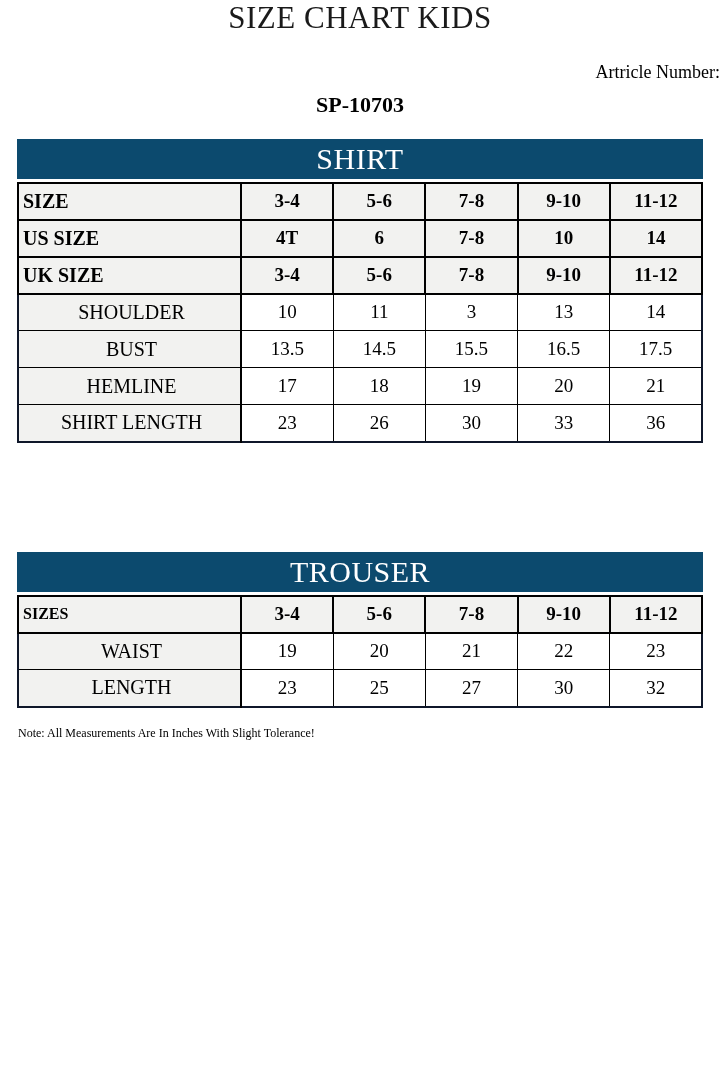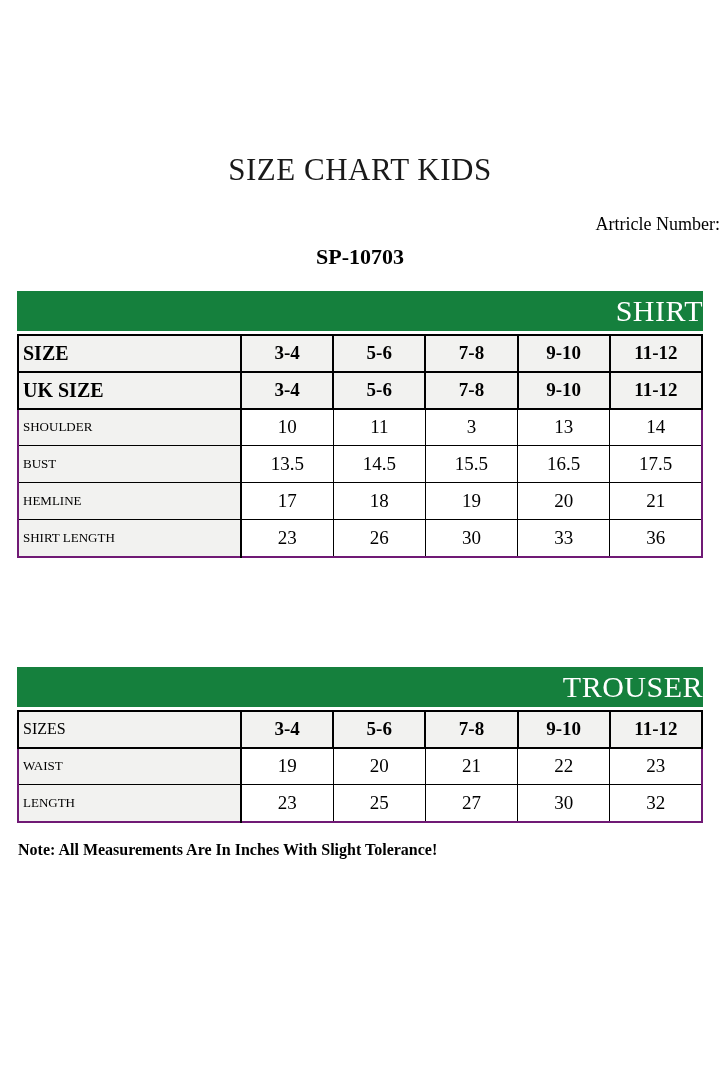--- a/index.html
+++ b/index.html
@@ -2,21 +2,21 @@
 <html><head>
 <meta charset="utf-8">
 <style>
   * { margin: 0; padding: 0; box-sizing: border-box; }
   html, body {
     width: 720px; height: 1080px;
     background: #ffffff;
     font-family: "Liberation Serif", "DejaVu Serif", serif;
     color: #000000;
   }
-  .page { width: 720px; height: 1080px; overflow: hidden; padding-top: 152px; }
+  .page { width: 720px; height: 1080px; overflow: hidden; }
 
   .title {
     text-align: center;
     font-size: 31px;
     letter-spacing: 0.5px;
     line-height: 1.15;
     color: #1a1a1a;
   }
   .article-label {
     text-align: right;
@@ -28,35 +28,35 @@
     margin-top: 9px;
     font-size: 22px;
     font-weight: bold;
   }
 
   .section { width: 686px; margin: 0 auto; }
   .section.shirt   { margin-top: 21px; }
   .section.trouser { margin-top: 109px; }
 
   .banner {
-    background: #15803d;
+    background: #0c4a6e;
     color: #ffffff;
     height: 40px;
     line-height: 40px;
-    text-align: right;
+    text-align: center;
     font-size: 30px;
     letter-spacing: 0.5px;
     margin-bottom: 3px;
   }
 
   table {
     width: 100%;
     border-collapse: collapse;
     table-layout: fixed;
-    border: 2px solid #701a75;
+    border: 2px solid #0f172a;
   }
   col.c0 { width: 32.6%; }
   col.cn { width: 13.48%; }
 
   td {
     height: 37px;
     text-align: center;
     vertical-align: middle;
     font-size: 19px;
     background: #ffffff;
@@ -67,27 +67,26 @@
     padding-left: 4px;
     background: #f2f2f0;
     border-right: 2px solid #000000;
   }
   tr.hdr td {
     font-weight: bold;
     background: #f2f2f0;
     border: 2px solid #000000;
   }
   tr.hdr td.lbl { font-size: 20px; }
-  tr.hdr.label-regular td.lbl { font-weight: normal; font-size: 16px; }
-  tr.datarow td.lbl { font-size: 13px; font-weight: normal; }
+  tr.hdr.label-regular td.lbl { font-weight: bold; font-size: 16px; }
+  tr.datarow td.lbl { font-size: 20px; font-weight: normal; text-align: center; }
 
   .note {
     margin: 18px 4px 0 18px;
-    font-size: 16px;
-    font-weight: bold;
+    font-size: 12px;
   }
 </style>
 </head>
 <body>
 
 <div class="page">
 
   <div class="title">SIZE CHART KIDS</div>
 
   <div class="article-label">Artricle Number:</div>
@@ -107,20 +106,28 @@
       <tbody>
           <tr class="hdr">
             <td class="lbl">SIZE</td>
             <td>3-4</td>
             <td>5-6</td>
             <td>7-8</td>
             <td>9-10</td>
             <td>11-12</td>
           </tr>
           <tr class="hdr">
+            <td class="lbl">US SIZE</td>
+            <td>4T</td>
+            <td>6</td>
+            <td>7-8</td>
+            <td>10</td>
+            <td>14</td>
+          </tr>
+          <tr class="hdr">
             <td class="lbl">UK SIZE</td>
             <td>3-4</td>
             <td>5-6</td>
             <td>7-8</td>
             <td>9-10</td>
             <td>11-12</td>
           </tr>
           <tr class="datarow">
             <td class="lbl">SHOULDER</td>
             <td>10</td>

